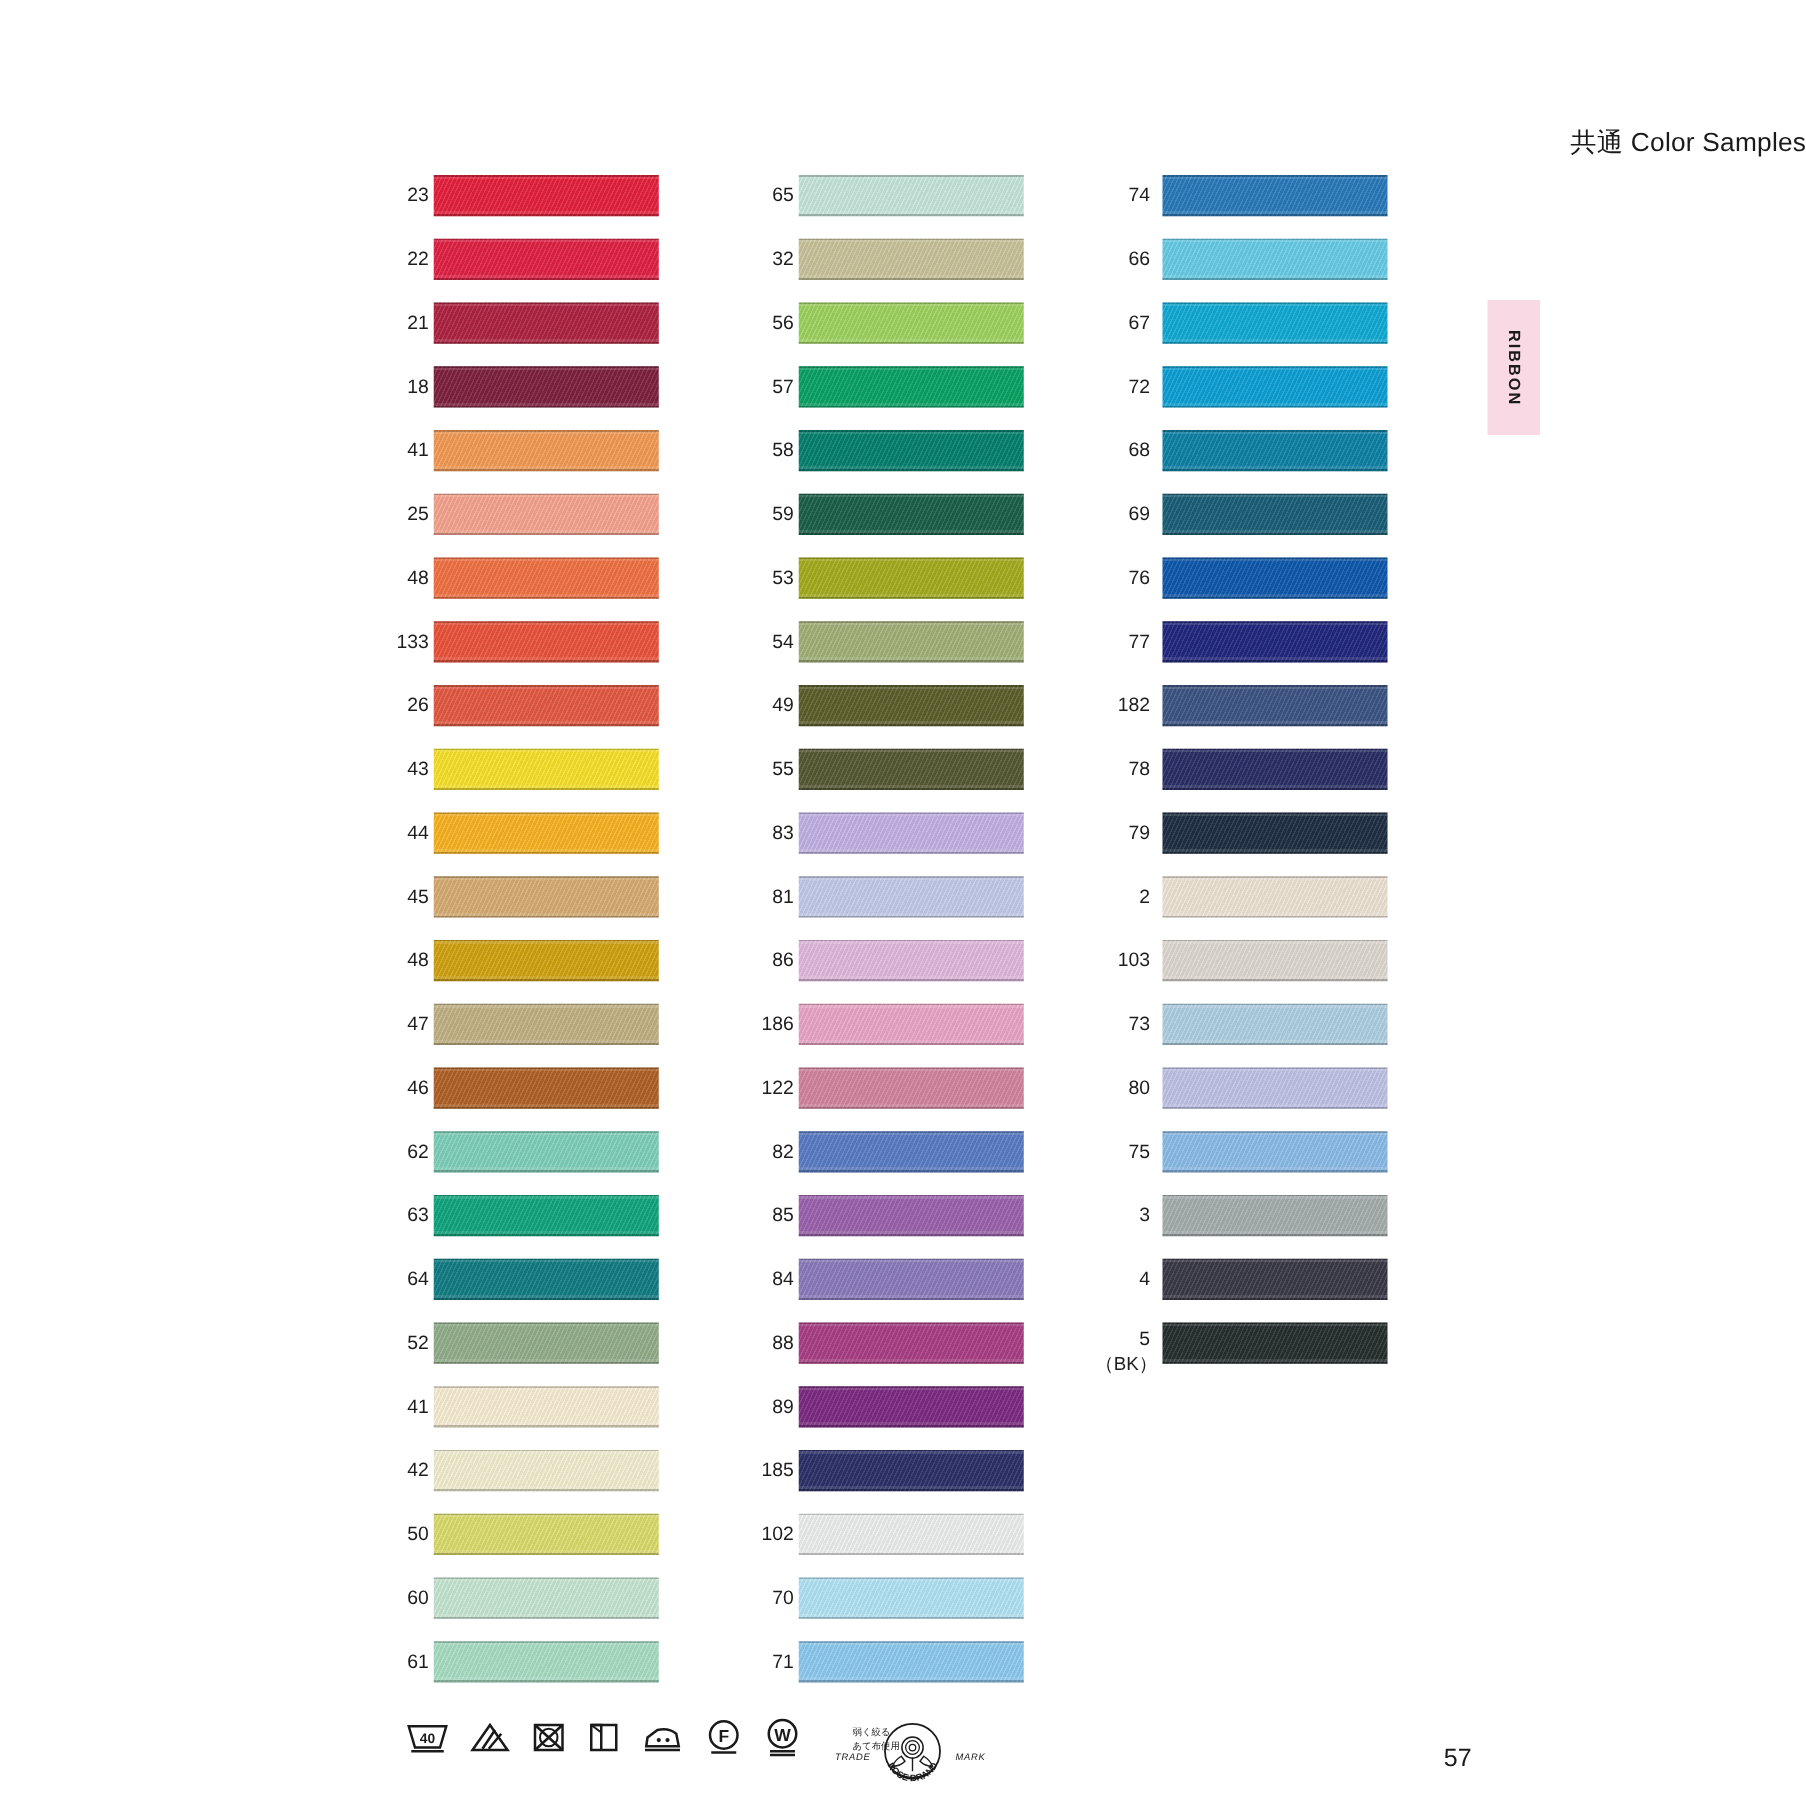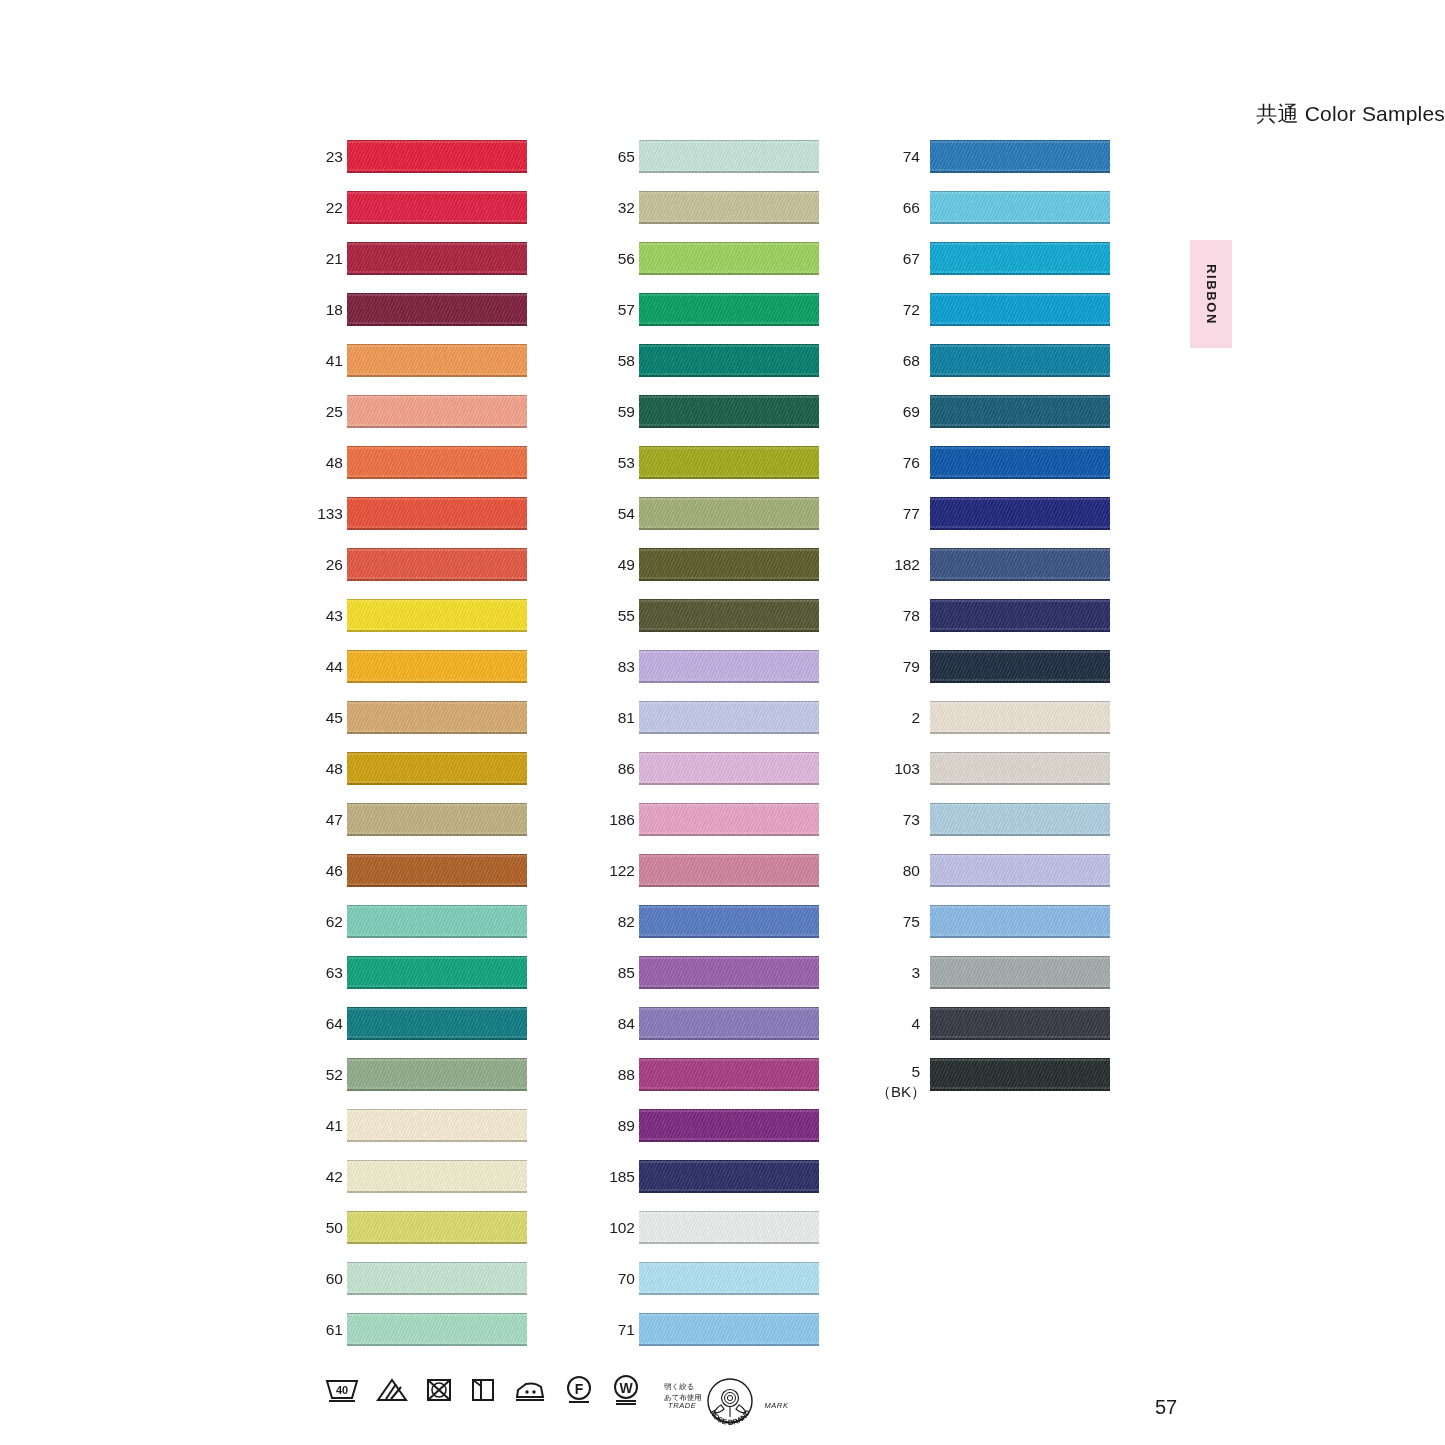--- a/index.html
+++ b/index.html
@@ -129,25 +129,25 @@
   #care-symbols {
     position: absolute;
     left: 325px;
     top: 1374px;
     display: flex;
     align-items: center;
     gap: 17px;
   }
   .care-icon { display: block; }
   #care-note {
-    margin-left: 6px;
+    margin-left: 24px;
     font-size: 7.5px;
     line-height: 11px;
     color: #1a1a1a;
-    font-family: Liberation Serif, serif;
+    font-family: Liberation Mono, monospace;
     white-space: nowrap;
   }
 
   #brand-mark {
     position: absolute;
     left: 668px;
     top: 1372px;
     display: flex;
     align-items: center;
     gap: 3px;

